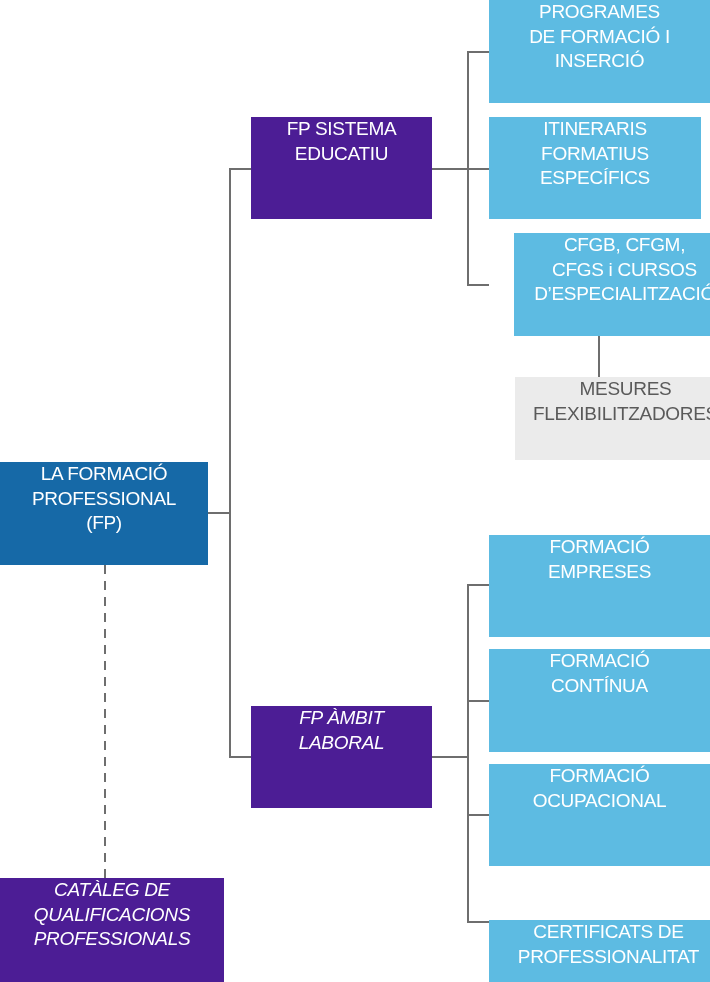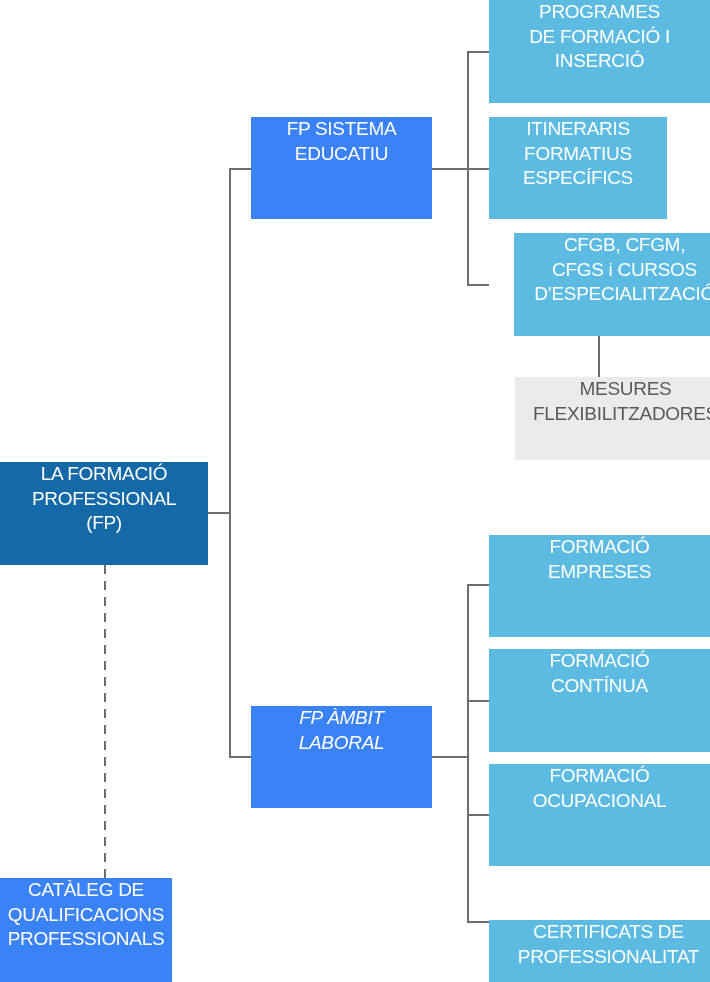--- a/index.html
+++ b/index.html
@@ -3,21 +3,21 @@
 <meta charset="utf-8">
 <style>
   html, body { margin: 0; padding: 0; background: #ffffff; }
   body { width: 710px; height: 982px; position: relative; overflow: hidden;
          font-family: "Liberation Sans", "DejaVu Sans", sans-serif; }
   .node { position: absolute; box-sizing: border-box; display: flex;
           align-items: flex-start; justify-content: center; text-align: center;
           color: #ffffff; font-size: 19px; line-height: 24.5px; letter-spacing: -0.3px;
           white-space: pre-line; }
   .root { background: #1669a7; }
-  .mid { background: #3b82f6; }
+  .mid { background: #4c1d95; }
   .leaf { background: #5dbbe2; }
   .gray { background: #ebebeb; color: #5a5a5a; }
   .line { position: absolute; background: #6e6e6e; }
   .dash { position: absolute; width: 2px;
           background: repeating-linear-gradient(to bottom, #6e6e6e 0 9px, transparent 9px 16px); }
 </style>
 </head>
 <body>
 
 <div class="line" style="left:208px; top:512px; width:22px; height:2px;"></div>
@@ -39,41 +39,41 @@
 <div class="line" style="left:467px; top:814px; width:22px; height:2px;"></div>
 <div class="line" style="left:467px; top:921px; width:22px; height:2px;"></div>
 
 <div class="dash" style="left:104px; top:565px; height:313px;"></div>
 
 <div class="node root" style="left:0; top:462px; width:208px; height:103px;">
   <span>LA FORMACIÓ
 PROFESSIONAL
 (FP)</span>
 </div>
-<div class="node mid" style="left:0; top:878px; width:172px; height:104px;">
+<div class="node mid" style="left:0; top:878px; width:224px; height:104px;font-style:italic;">
   <span>CATÀLEG DE
 QUALIFICACIONS
 PROFESSIONALS</span>
 </div>
 
 <div class="node mid" style="left:251px; top:117px; width:181px; height:102px;">
   <span>FP SISTEMA
 EDUCATIU</span>
 </div>
 <div class="node mid" style="left:251px; top:706px; width:181px; height:102px;font-style:italic;">
   <span>FP ÀMBIT
 LABORAL</span>
 </div>
 
 <div class="node leaf" style="left:489px; top:0; width:221px; height:103px;">
   <span>PROGRAMES
 DE FORMACIÓ I
 INSERCIÓ</span>
 </div>
-<div class="node leaf" style="left:489px; top:117px; width:178px; height:102px;">
+<div class="node leaf" style="left:489px; top:117px; width:212px; height:102px;">
   <span>ITINERARIS
 FORMATIUS
 ESPECÍFICS</span>
 </div>
 <div class="node leaf" style="left:489px; top:233px; width:221px; height:103px;margin-left:25px;">
   <span>CFGB, CFGM,
 CFGS i CURSOS
 D’ESPECIALITZACIÓ</span>
 </div>
 <div class="node gray" style="left:515px; top:377px; width:221px; height:83px;">

